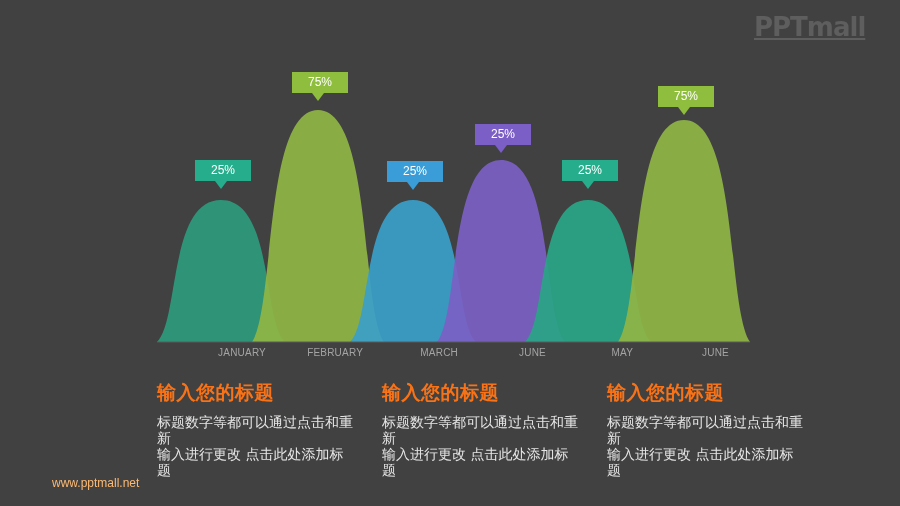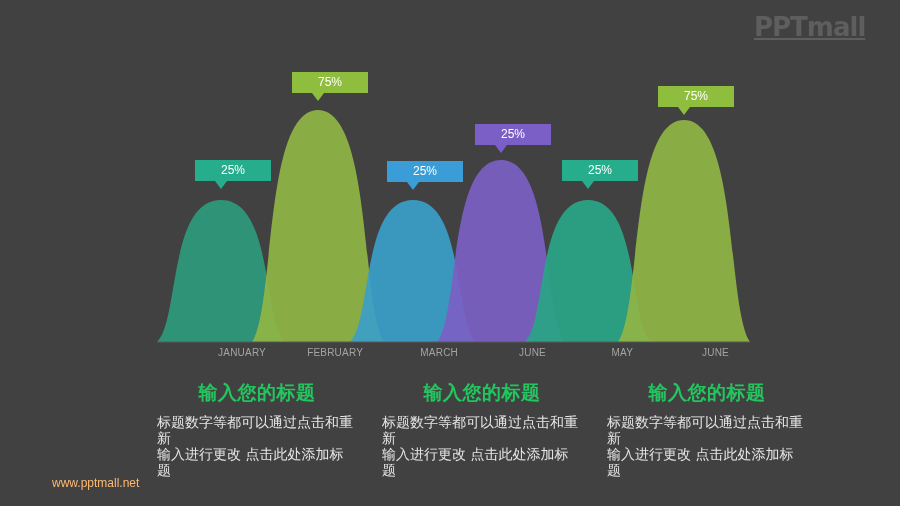--- a/index.html
+++ b/index.html
@@ -16,32 +16,32 @@
     color: #5e5e5e;
     text-decoration: underline;
   }
   .chart-svg { position: absolute; left: 0; top: 0; }
   .axis-label {
     position: absolute; top: 347px; width: 90px; margin-left: -45px;
     text-align: right; font-size: 10px; color: #a4a4a4;
     letter-spacing: 0.2px;
   }
   .tag {
-    position: absolute; width: 76px; height: 21px; margin-left: -26px;
+    position: absolute; width: 56px; height: 21px; margin-left: -26px;
     color: #ffffff; font-size: 12px; line-height: 21px; text-align: center;
   }
   .tag::after {
     content: ""; position: absolute; left: 20px; top: 21px;
     border-left: 6px solid transparent; border-right: 6px solid transparent;
     border-top: 8px solid var(--c);
   }
   .block { position: absolute; top: 380px; width: 200px; }
   .block-title {
-    font-size: 19px; font-weight: bold; color: #22c55e; margin: 0 0 8px 0;
-    font-family: "DejaVu Sans", sans-serif; letter-spacing: 0.5px; text-align: center;
+    font-size: 19px; font-weight: bold; color: #f97316; margin: 0 0 8px 0;
+    font-family: "DejaVu Sans", sans-serif; letter-spacing: 0.5px;
   }
   .block-body {
     font-size: 14px; color: #e6e6e6; line-height: 16px;
     font-family: "DejaVu Sans", sans-serif;
   }
   .footer {
     position: absolute; left: 52px; top: 476px;
     font-size: 12px; color: #fdba74;
   }
 </style>

